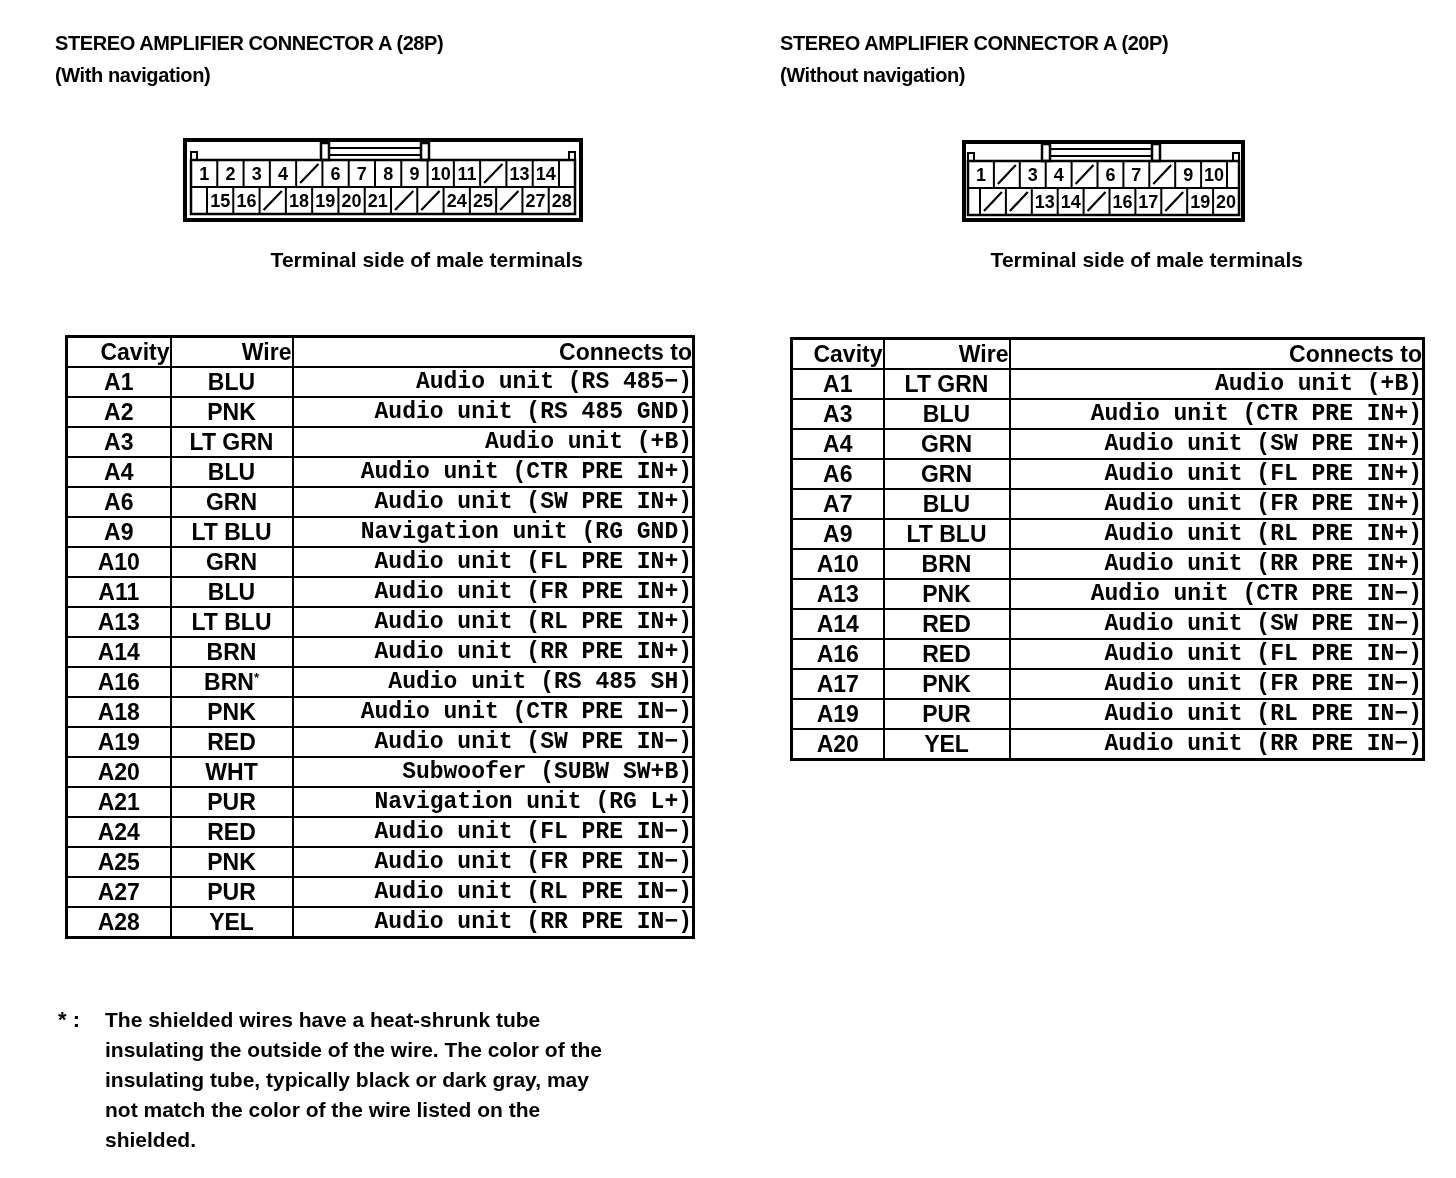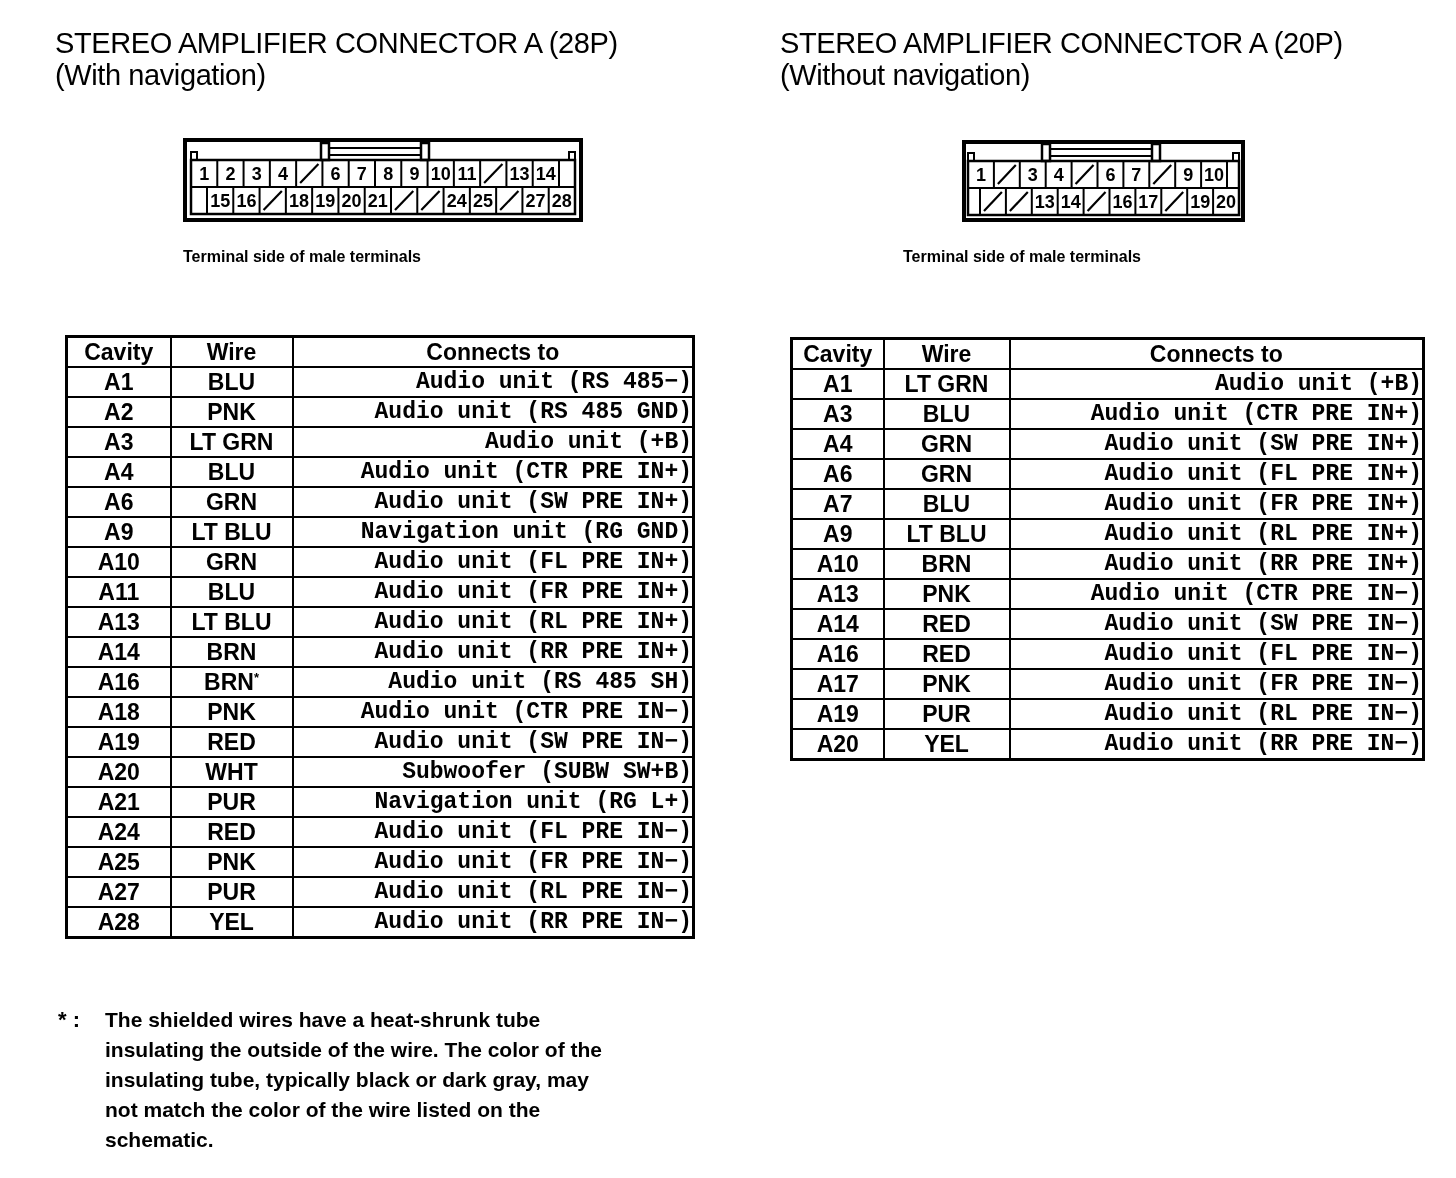--- a/index.html
+++ b/index.html
@@ -2,40 +2,40 @@
 <html><head>
 <meta charset="utf-8">
 <style>
   html,body{margin:0;padding:0;background:#ffffff;}
   body{
     width:1456px;height:1178px;position:relative;overflow:hidden;
     font-family:"Liberation Sans","DejaVu Sans",sans-serif;color:#000;
   }
   .abs{position:absolute;}
   .title{
-    font-size:29px;font-weight:400;line-height:32px;letter-spacing:-0.4px;
+    font-size:20px;font-weight:700;line-height:32px;letter-spacing:-0.4px;
     white-space:nowrap;
   }
   .caption{
-    font-size:16px;font-weight:700;text-align:left;white-space:nowrap;
+    font-size:21px;font-weight:700;text-align:right;white-space:nowrap;
   }
   svg.connector{display:block;}
   svg.connector text{
     font-family:"Liberation Sans","DejaVu Sans",sans-serif;
     font-size:18px;font-weight:700;fill:#000;
   }
   table.pinout{
     position:absolute;border-collapse:collapse;table-layout:fixed;
     border:3px solid #000;background:#fff;
   }
   table.pinout th,table.pinout td{
     border:2px solid #000;font-weight:700;font-size:23px;
     height:28px;padding:0;line-height:1.05;white-space:nowrap;overflow:hidden;
   }
-  table.pinout th{text-align:center;}
+  table.pinout th{text-align:right;}
   td.cavity,td.wire{text-align:center;}
   td.connects{text-align:right;padding-left:13px;font-family:Liberation Mono, monospace;}
   sup.mark{font-size:13px;line-height:0;vertical-align:8px;}
   .footnote{display:flex;align-items:flex-start;}
   .fn-marker{
     width:47px;flex:0 0 47px;font-size:22px;font-weight:700;line-height:30px;
   }
   .fn-lines{font-size:21px;font-weight:700;line-height:30px;}
 </style>
 </head>
@@ -228,21 +228,21 @@
     </tbody>
   </table>
 
 <div class="footnote abs" style="left:58px;top:1005px;width:640px;">
   <div class="fn-marker">* :</div>
   <div class="fn-lines">
       <div>The shielded wires have a heat-shrunk tube</div>
       <div>insulating the outside of the wire. The color of the</div>
       <div>insulating tube, typically black or dark gray, may</div>
       <div>not match the color of the wire listed on the</div>
-      <div>schematic.</div>
+      <div>shielded.</div>
     </div>
 </div>
 
 <div class="abs" style="left:780px;top:27px;">
   <div class="title">STEREO AMPLIFIER CONNECTOR A (20P)</div>
   <div class="title">(Without navigation)</div>
 </div>
 
 <svg class="connector abs" style="left:962px;top:140px;" width="283" height="82" viewBox="0 0 283 82">
     <rect x="2" y="2" width="279" height="78" fill="none" stroke="#000" stroke-width="4"></rect>

